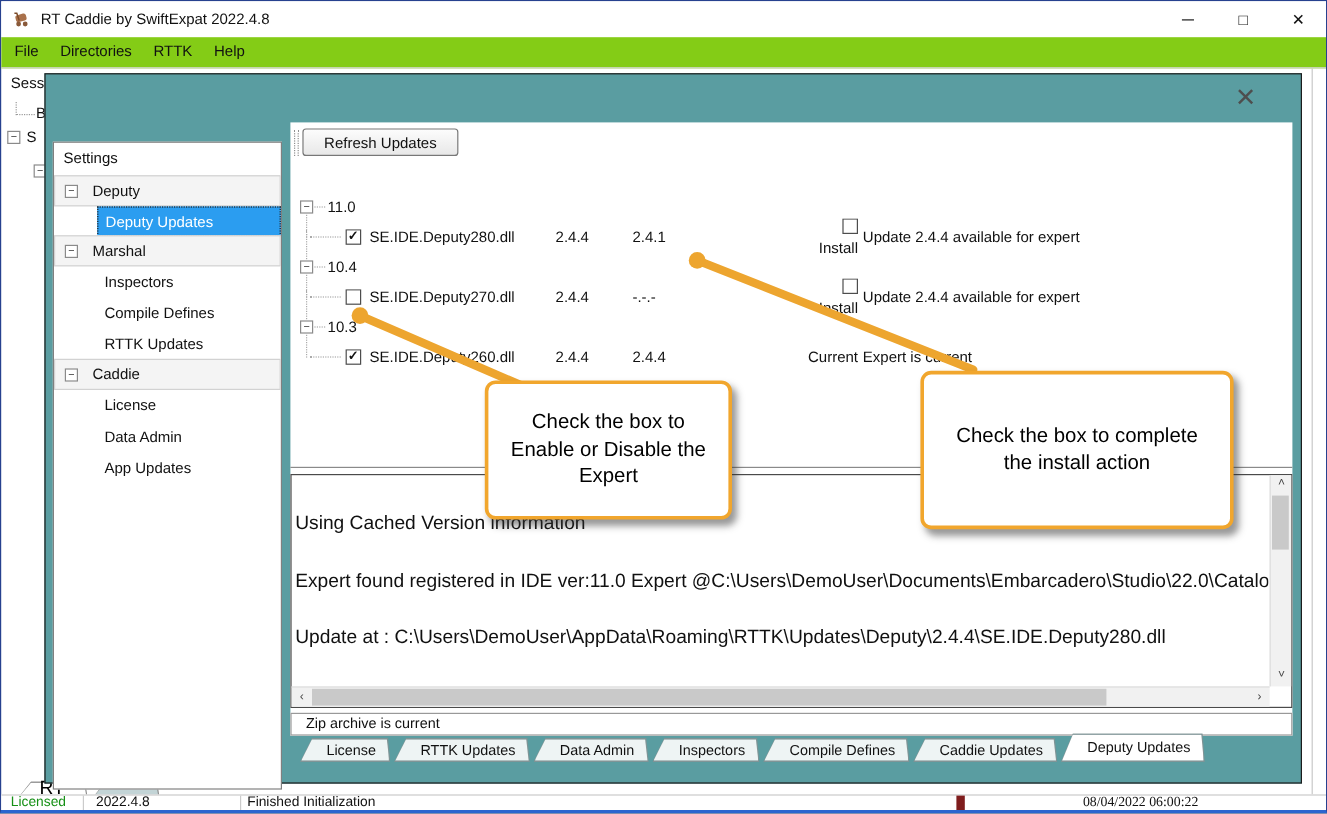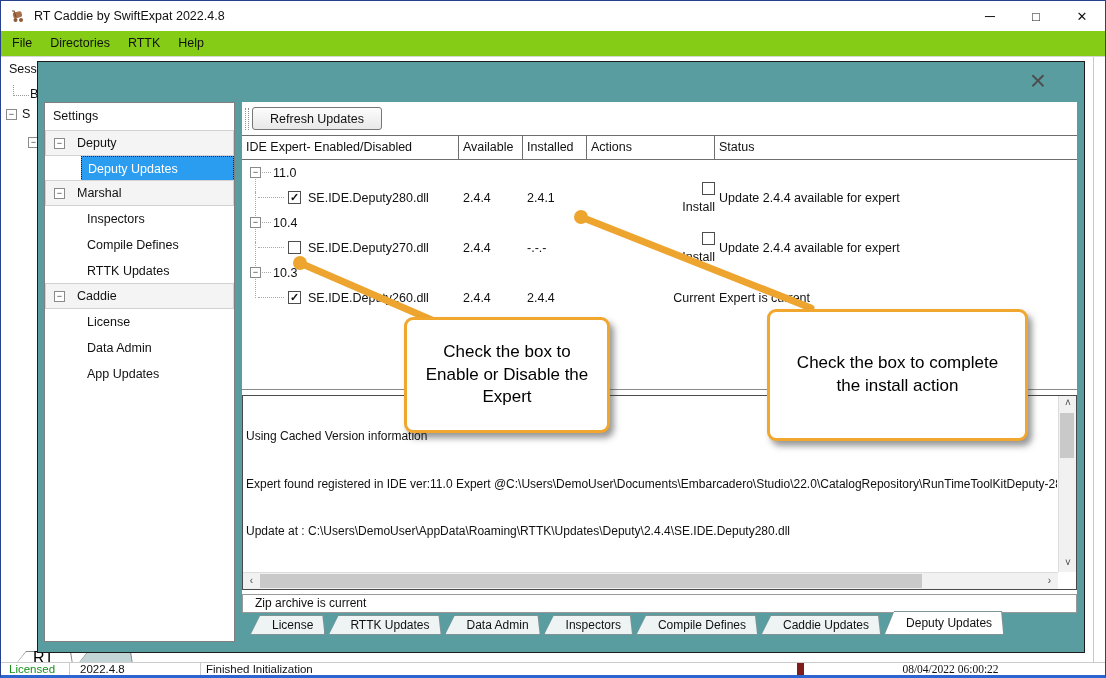--- a/index.html
+++ b/index.html
@@ -33,21 +33,21 @@
   .statusbar{position:absolute;left:0;top:661px;width:1104px;height:13px;display:flex;border-top:1px solid #cbcbcb;background:#fff;font-size:11.5px;z-index:3;}
   .sb{line-height:12px;white-space:nowrap;overflow:hidden;}
   .sb1{width:68px;padding-left:8px;color:#169016;}
   .sb2{width:131px;padding-left:10px;border-left:1px solid #cbcbcb;color:#111;}
   .sb3{width:597px;padding-left:5px;border-left:1px solid #cbcbcb;color:#111;}
   .sb4{flex:1;border-left:7px solid #7f1d1d;text-align:center;padding-right:8px;color:#111;font-family:Liberation Serif, serif;}
   
   .dialog{position:absolute;left:36px;top:60px;width:1048px;height:592px;background:#5a9da1;border:1px solid #1c1c1c;z-index:5;}
   .dlg-close{position:absolute;left:985px;top:4px;width:30px;height:32px;font-size:28px;line-height:30px;text-align:center;color:#4e4e4e;}
   
-  .side{position:absolute;left:6px;top:40px;width:191px;height:540px;background:#fff;border:1px solid #808080;}
+  .side{position:absolute;left:6px;top:56px;width:191px;height:540px;background:#fff;border:1px solid #808080;}
   .side-title{height:28px;line-height:27px;padding-left:8px;font-size:12.5px;border-bottom:1px solid #dcdcdc;color:#111;}
   .sgroup{height:26px;display:flex;align-items:center;background:#f4f4f4;border:1px solid #d2d2d2;margin-top:-1px;}
   .sgroup .lbl{margin-left:12px;font-size:12.5px;color:#111;}
   .sitem{height:26px;line-height:26px;padding-left:42px;font-size:12.5px;color:#111;}
   .sitem.sel{margin-left:36px;padding-left:6px;height:25px;line-height:24px;background:#2b9df0;color:#fff;border:1px dotted #1c1c1c;}
   .exp{width:11px;height:11px;flex:none;border:1px solid #8a8a8a;background:#fff;font-size:9px;line-height:9px;text-align:center;color:#333;margin-left:8px;}
   
   .main{position:absolute;left:204px;top:40px;width:835px;height:511px;background:#fff;padding-left:20px;}
   .toolbar{position:absolute;left:0;top:0;width:100%;height:33px;}
   .grip{position:absolute;left:3px;top:6px;height:22px;width:4px;border-left:1px dotted #8f8f8f;border-right:1px dotted #8f8f8f;}
@@ -70,21 +70,21 @@
   .c1{width:217px;display:flex;align-items:center;padding-left:16px;}
   .ldots{width:26px;height:0;border-bottom:1px dotted #aaa;margin-right:4px;flex:none;}
   .c1 .nm{margin-left:7px;}
   .c2{width:64px;padding-left:4px;}
   .c3{width:64px;padding-left:4px;}
   .c4{width:128px;padding-left:7px;display:flex;align-items:flex-end;gap:5px;flex-direction:column;}
   .c5{flex:1;padding-left:4px;}
   .cb{width:13px;height:13px;flex:none;border:1px solid #4d4d4d;background:#fff;font-size:11px;line-height:11px;font-weight:700;text-align:center;color:#111;}
   
   .log{position:absolute;left:0;top:293px;width:835px;height:195px;border:1px solid #4a4a4a;background:#fff;}
-  .loglines{position:absolute;left:3px;top:2px;right:19px;bottom:19px;overflow:hidden;font-size:12px;line-height:15.7px;color:#111;white-space:pre;}
+  .loglines{position:absolute;left:3px;top:2px;right:19px;bottom:19px;overflow:hidden;font-size:16px;line-height:15.7px;color:#111;white-space:pre;}
   .vscroll{position:absolute;right:0;top:0;bottom:17px;width:18px;background:#f1f1f1;border-left:1px solid #dcdcdc;}
   .hscroll{position:absolute;left:0;right:18px;bottom:0;height:17px;background:#f1f1f1;border-top:1px solid #dcdcdc;}
   .sa{position:absolute;color:#444;text-align:center;font-size:10px;}
   .sa.up{left:0;top:0;width:18px;height:16px;line-height:14px;}
   .sa.dn{left:0;bottom:0;width:18px;height:16px;line-height:14px;}
   .sa.lf{left:0;top:0;width:17px;height:16px;line-height:15px;}
   .sa.rt{right:0;top:0;width:17px;height:16px;line-height:15px;}
   .vthumb{position:absolute;left:1px;right:2px;top:17px;height:45px;background:#c9c9c9;}
   .hthumb{position:absolute;top:1px;bottom:1px;left:17px;width:662px;background:#c9c9c9;}
   
@@ -179,27 +179,20 @@
       <div class="sitem">Data Admin</div>
       <div class="sitem">App Updates</div>
     </div>
 
     <div class="main">
       <div class="toolbar">
         <div class="grip"></div>
         <button class="refresh">Refresh Updates</button>
       </div>
 
-      <div class="thead">
-        <div class="th w1">IDE Expert- Enabled/Disabled</div>
-        <div class="th w2">Available</div>
-        <div class="th w3">Installed</div>
-        <div class="th w4">Actions</div>
-        <div class="th w5">Status</div>
-      </div>
 
       <div class="tbody">
         <div class="row grp" style="top:0;">
           <span class="exp">−</span>
           <span class="gdots"></span>
           <span>11.0</span>
         </div>
         <div class="row itm" style="top:25px;">
           <div class="c c1">
             <span class="ldots"></span>

